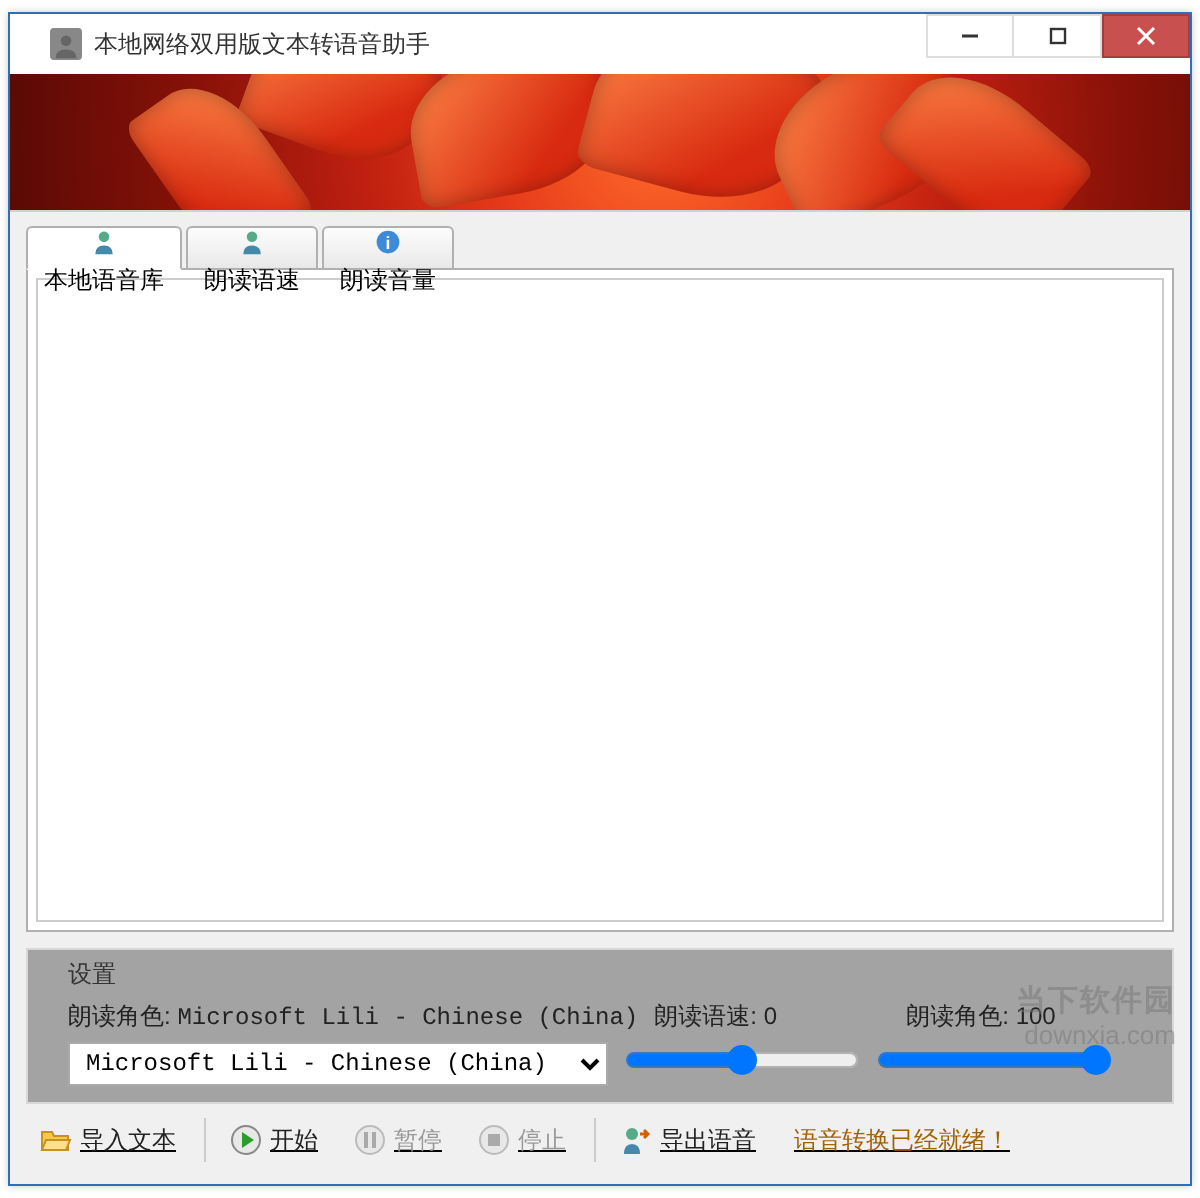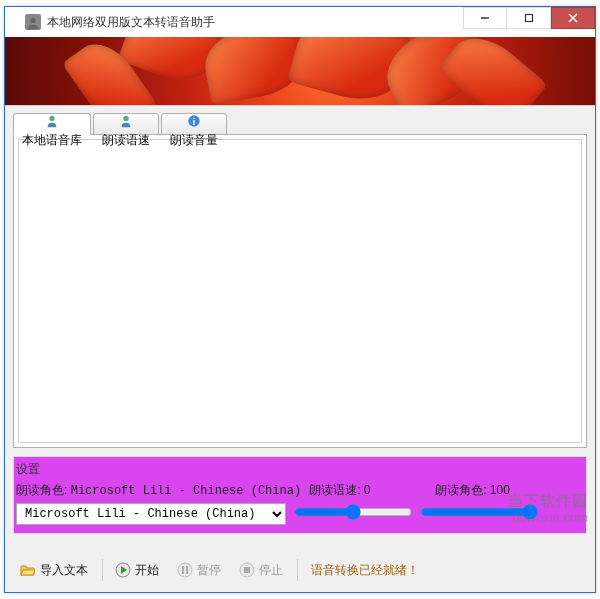--- a/index.html
+++ b/index.html
@@ -107,23 +107,23 @@
     border: 1px solid #ccc;
     background: #fff;
     resize: none;
     outline: none;
     font-family: inherit;
     font-size: 12px;
     padding: 4px;
   }
   .settings {
     border: 1px solid #d8d8d8;
-    background: #d946ef;
-    padding: 4px 8px 8px 2px;
-    margin-bottom: 18px;
+    background: #a3a3a3;
+    padding: 4px 8px 8px 20px;
+    margin-bottom: 0;
   }
   .settings-title { font-size: 12px; color: #333; margin-bottom: 4px; }
   .settings-row {
     display: flex; align-items: flex-start; gap: 8px; flex-wrap: wrap;
   }
   .lbl { font-size: 12px; color: #222; white-space: nowrap; }
   .combo {
     width: 270px; height: 22px;
     border: 1px solid #aaa;
     background: #fff;
@@ -137,20 +137,21 @@
   }
   .settings-row.top { margin-bottom: 4px; }
   .settings-row.top .col-voice { flex: 0 0 270px; }
   .settings-row.top .col-speed { flex: 0 0 118px; }
   .settings-row.top .col-vol { flex: 0 0 118px; }
   .toolbar {
     display: flex;
     align-items: center;
     gap: 2px;
     padding-top: 4px;
+    text-decoration: underline;
   }
   .tbtn {
     height: 28px;
     padding: 0 8px 0 6px;
     border: 1px solid transparent;
     background: transparent;
     display: flex;
     align-items: center;
     gap: 4px;
     font-size: 12px;
@@ -315,20 +316,30 @@
       <button class="tbtn disabled">
         <span class="tbtn-icon">
           <svg viewBox="0 0 16 16" width="16" height="16">
               <circle cx="8" cy="8" r="7" fill="#e8e8e8" stroke="#bbb"></circle>
               <rect x="5" y="5" width="6" height="6" fill="#aaa"></rect>
             </svg>
         </span>
         <span>停止</span>
       </button>
       <span class="vsep"></span>
+      <button class="tbtn">
+        <span class="tbtn-icon">
+          <svg viewBox="0 0 16 16" width="16" height="16">
+              <circle cx="6" cy="5" r="3" fill="#5a8"></circle>
+              <path d="M2 15 Q2 10 6 10 Q10 10 10 15 Z" fill="#48a"></path>
+              <path d="M10 5 L14 5 M12 3 L14 5 L12 7" stroke="#d06000" stroke-width="1.5" fill="none"></path>
+            </svg>
+        </span>
+        <span>导出语音</span>
+      </button>
       <span class="status">语音转换已经就绪！</span>
     </div>
 
   </div>
 </div>
 
 <div class="watermark">
   <div class="w1">当下软件园</div>
   <div>downxia.com</div>
 </div>

